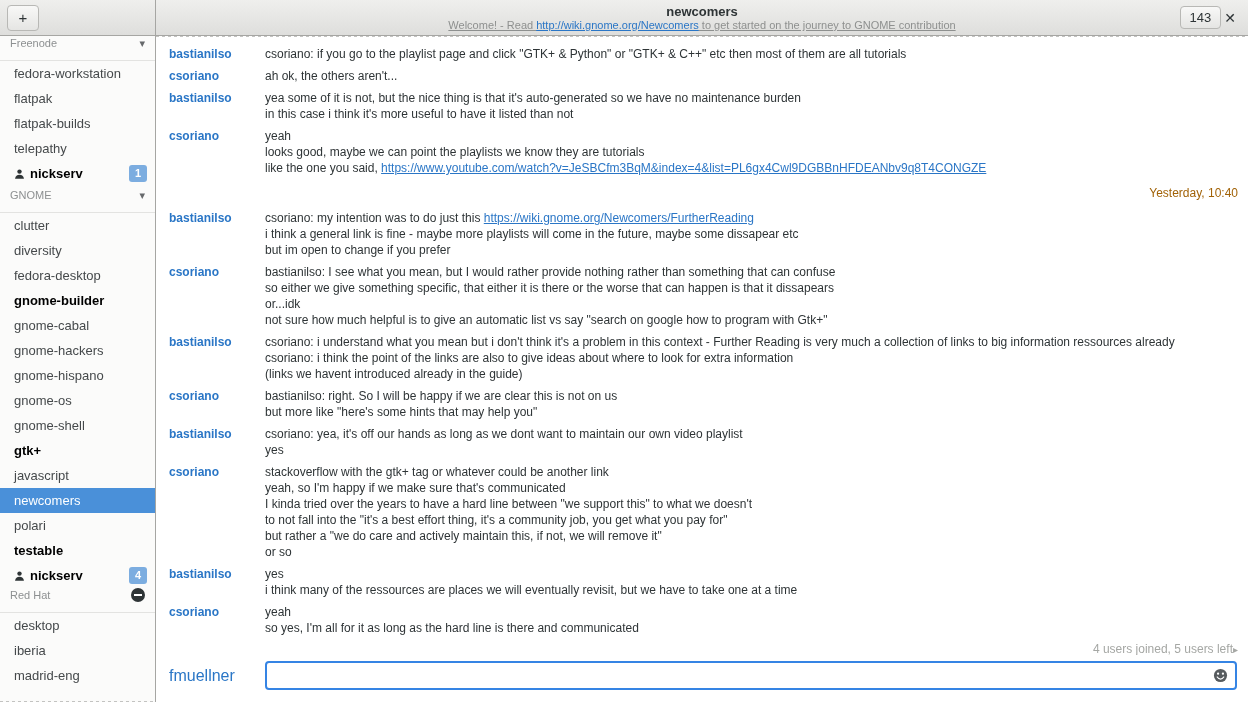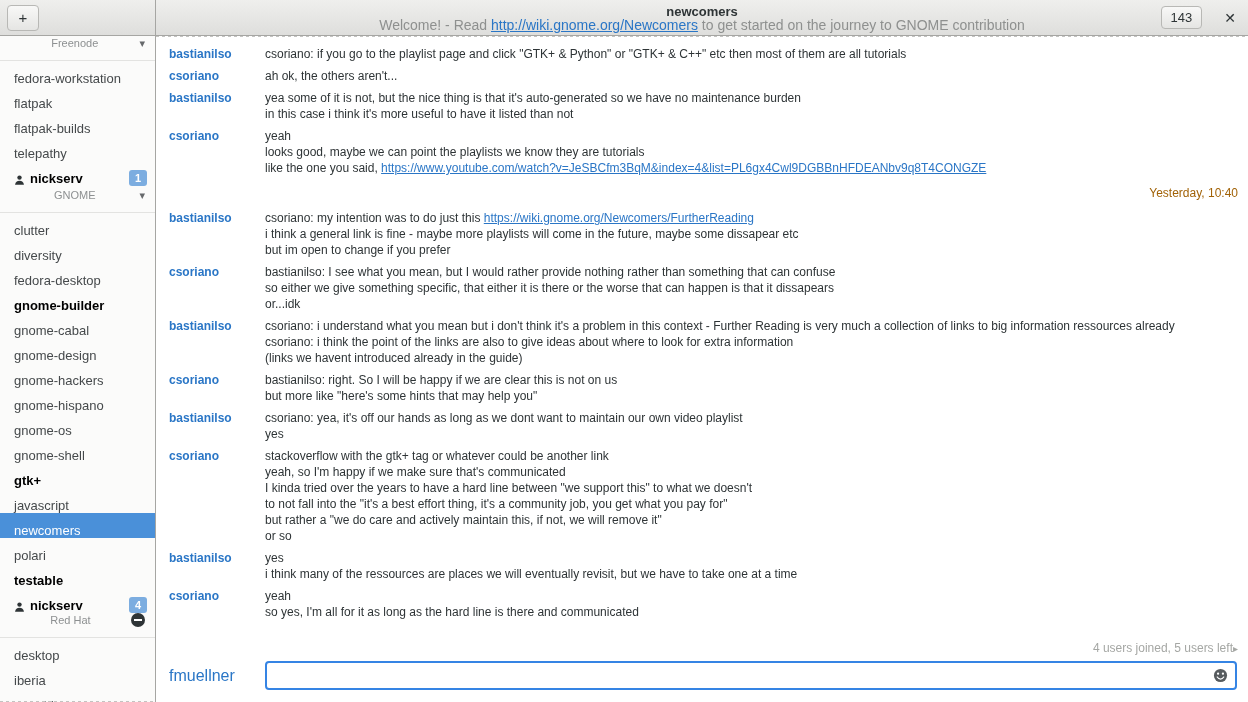--- a/index.html
+++ b/index.html
@@ -37,32 +37,31 @@
   .rooms::after {
     content: ""; position: absolute; bottom: 0; left: 0; right: 0; height: 1px;
     background: repeating-linear-gradient(90deg, #c3c3c1 0 3px, transparent 3px 6px);
   }
   .section-head {
     height: 23px; display: flex; align-items: center;
     padding: 0 10px 12px 10px;
     font-size: 11px; color: #8d9091;
     border-bottom: 1px solid #e3e3e1;
     cursor: pointer;
-    text-align: center;
   }
   .section-head .sec-label { flex: 1; }
   .chevron { color: #66696b; font-size: 11px; line-height: 1; }
   .minus-circle {
     width: 14px; height: 14px; border-radius: 50%;
     background: #2e3436;
     display: flex; align-items: center; justify-content: center;
   }
   .minus-circle i { display: block; width: 8px; height: 2px; background: #ffffff; }
   .room {
-    height: 25px; display: flex; align-items: flex-end;
+    height: 25px; display: flex; align-items: center;
     padding: 0 8px 0 14px;
     font-size: 13px; color: #45494b;
     cursor: pointer; white-space: nowrap;
   }
   .room.hl { color: #000000; font-weight: bold; }
   .room.selected { background: #4a90d9; color: #ffffff; }
   .room .person-icon { margin-right: 5px; display: flex; }
   .badge {
     margin-left: auto;
     background: #7cade0; color: #ffffff;
@@ -77,24 +76,24 @@
     height: 36px; flex-shrink: 0;
     background: linear-gradient(#efefed, #dededc);
     border-bottom: 1px solid #a6a6a3;
     display: flex; align-items: center; position: relative;
   }
   .header-titles {
     position: absolute; left: 0; right: 0; top: 4px;
     text-align: center; pointer-events: none;
   }
   .header-title { font-size: 13px; font-weight: bold; color: #2e3436; line-height: 15px; }
-  .header-subtitle { font-size: 14px; color: #8e908f; line-height: 13px; }
+  .header-subtitle { font-size: 11px; color: #8e908f; line-height: 13px; text-decoration: underline; }
   .header-subtitle .link { pointer-events: auto; }
   .header-right {
-    margin-left: auto; display: flex; align-items: center; gap: 22px;
+    margin-left: auto; display: flex; align-items: center; gap: 3px;
     padding-right: 12px; z-index: 2;
   }
   .users-btn {
     border: 1px solid #b8b8b5; border-radius: 4px;
     background: linear-gradient(#f8f8f7, #e5e5e3);
     font-size: 13px; color: #2e3436;
     padding: 3px 9px; cursor: pointer;
   }
   .close-btn { font-size: 14px; color: #2e3436; cursor: pointer; line-height: 1; }
 
@@ -197,23 +196,20 @@
       <div class="room">
           <span>fedora-desktop</span>
         </div>
       <div class="room hl">
           <span>gnome-builder</span>
         </div>
       <div class="room">
           <span>gnome-cabal</span>
         </div>
       <div class="room">
-          <span>gnome-design</span>
-        </div>
-      <div class="room">
           <span>gnome-hackers</span>
         </div>
       <div class="room">
           <span>gnome-hispano</span>
         </div>
       <div class="room">
           <span>gnome-os</span>
         </div>
       <div class="room">
           <span>gnome-shell</span>
@@ -321,20 +317,21 @@
           <div>but im open to change if you prefer</div>
         </div>
       </div>
 
       <div class="msg">
         <div class="nick">csoriano</div>
         <div class="lines">
           <div>bastianilso: I see what you mean, but I would rather provide nothing rather than something that can confuse</div>
           <div>so either we give something specific, that either it is there or the worse that can happen is that it dissapears</div>
           <div>or...idk</div>
+          <div>not sure how much helpful is to give an automatic list vs say "search on google how to program with Gtk+"</div>
         </div>
       </div>
 
       <div class="msg">
         <div class="nick">bastianilso</div>
         <div class="lines">
           <div>csoriano: i understand what you mean but i don't think it's a problem in this context - Further Reading is very much a collection of links to big information ressources already</div>
           <div>csoriano: i think the point of the links are also to give ideas about where to look for extra information</div>
           <div>(links we havent introduced already in the guide)</div>
         </div>

